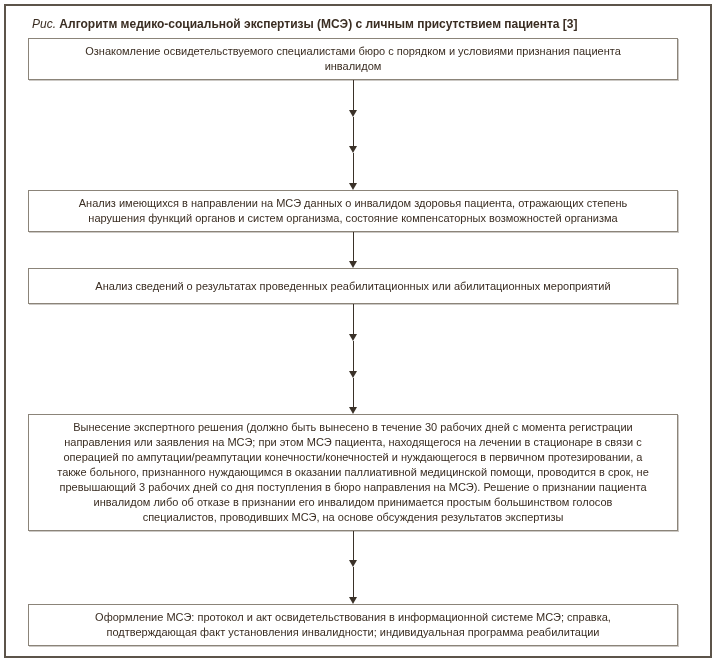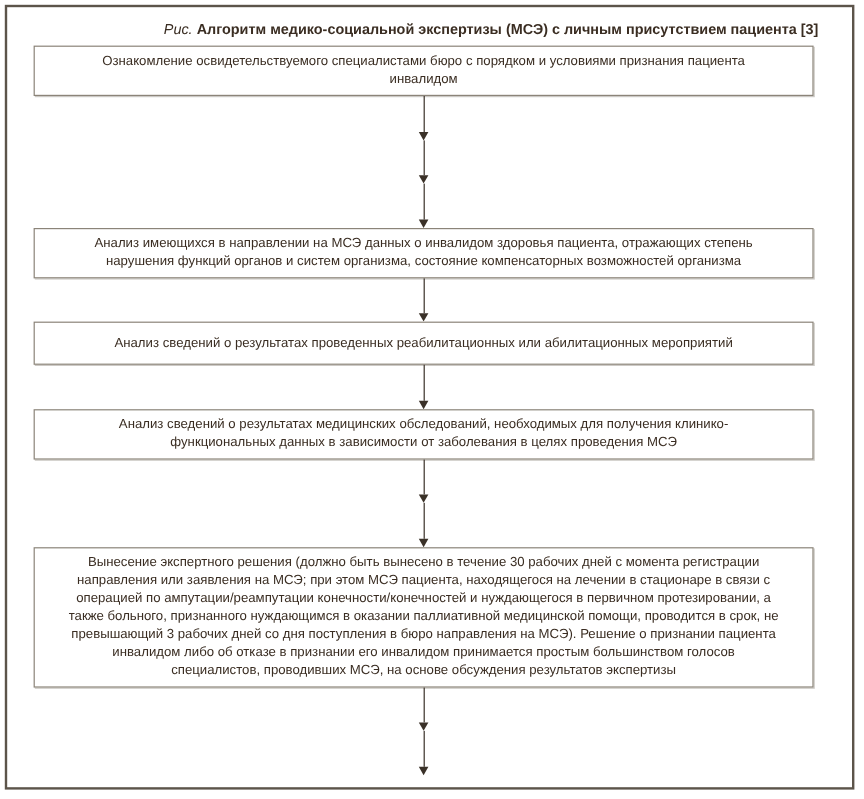--- a/index.html
+++ b/index.html
@@ -15,21 +15,20 @@
     position: absolute;
     left: 4px;
     top: 4px;
     width: 708px;
     height: 654px;
     border: 2px solid #5c544a;
     box-sizing: border-box;
     display: flex;
     flex-direction: column;
     background: #ffffff;
-    align-items: flex-end;
   }
   .caption {
     padding: 11px 28px 2px 26px;
     font-size: 12px;
     line-height: 1.25;
     flex: 0 0 auto;
   }
   .caption .prefix { font-style: italic; font-weight: 400; }
   .caption .text { font-weight: 700; }
   .steps {
@@ -119,23 +118,20 @@
       </div>
 
     <div class="box">
       <span>Анализ сведений о результатах проведенных реабилитационных или абилитационных мероприятий</span>
     </div>
     <div class="arrow">
         <div class="shaft"></div>
         <div class="head"></div>
       </div>
 
-    <div class="box">
-      <span>Анализ сведений о результатах медицинских обследований, необходимых для получения клинико-функциональных данных в зависимости от заболевания в целях проведения МСЭ</span>
-    </div>
     <div class="arrow">
         <div class="shaft"></div>
         <div class="head"></div>
       </div>
 
     <div class="arrow">
         <div class="shaft"></div>
         <div class="head"></div>
       </div>
 
@@ -145,15 +141,18 @@
     <div class="arrow">
         <div class="shaft"></div>
         <div class="head"></div>
       </div>
 
     <div class="arrow">
         <div class="shaft"></div>
         <div class="head"></div>
       </div>
 
+    <div class="box">
+      <span>Оформление МСЭ: протокол и акт освидетельствования в информационной системе МСЭ; справка, подтверждающая факт установления инвалидности; индивидуальная программа реабилитации</span>
+    </div>
 
   </div>
 </div>
 
 </body></html>

